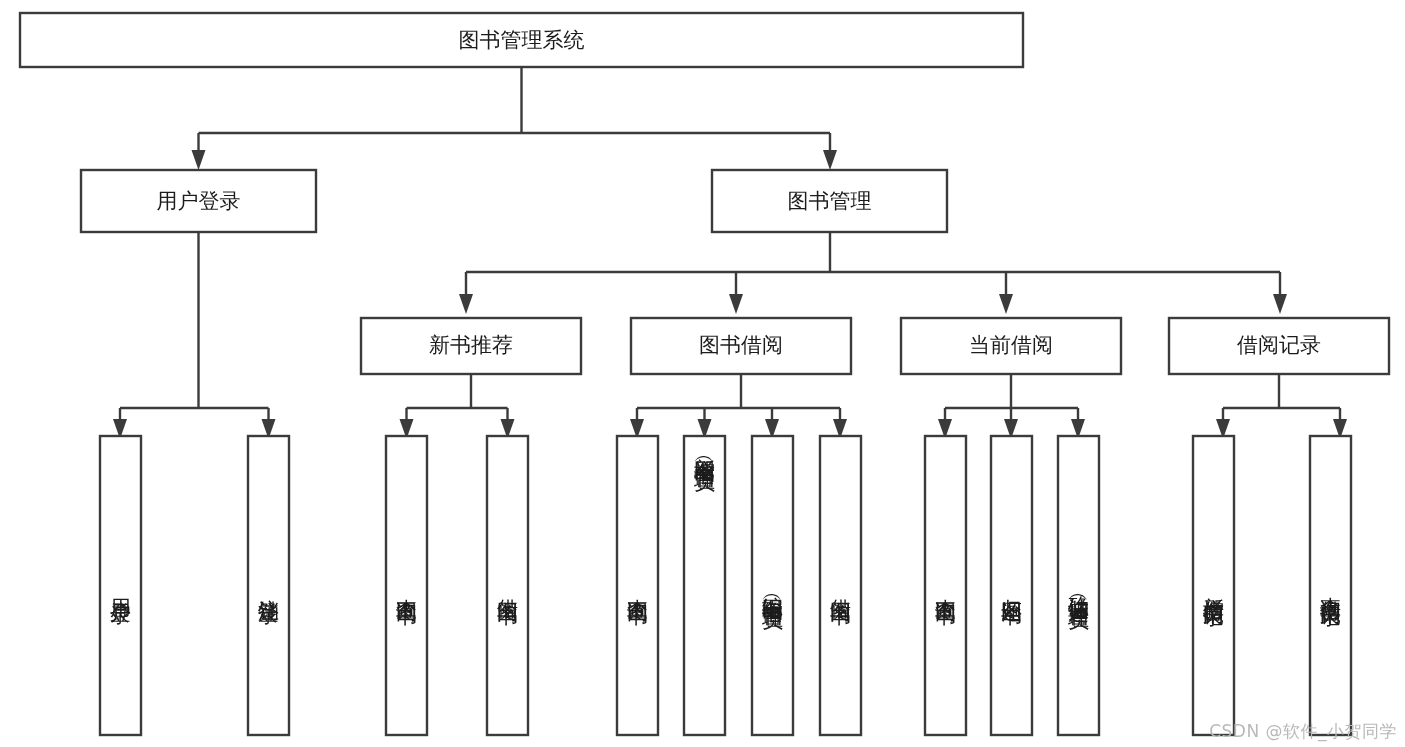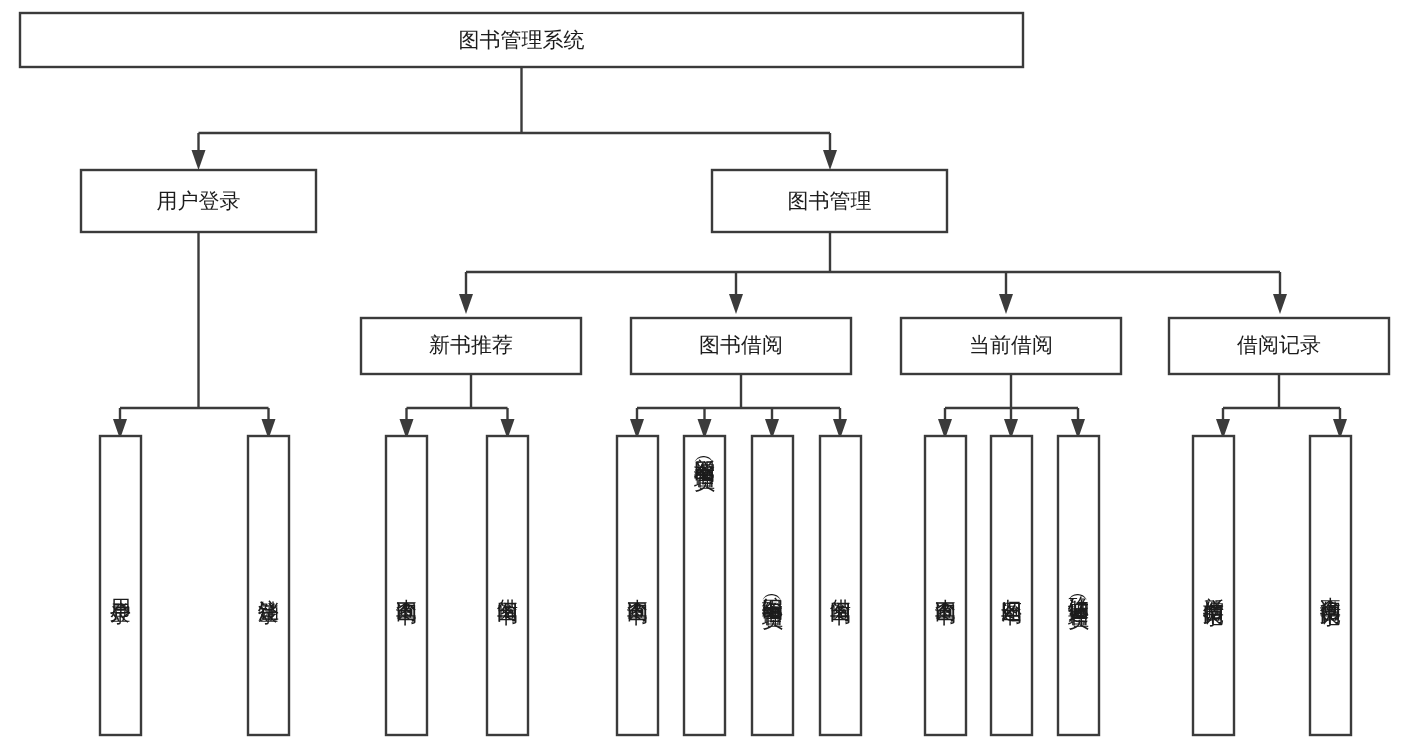--- a/index.html
+++ b/index.html
@@ -202,14 +202,15 @@
   <div class="leaf-label-v" style="left: 752px; top: 441px; width: 41px; height: 294px; display: flex; align-items: center; justify-content: center;">编辑图书（管理员）</div>
   <div class="leaf-label-v" style="left: 820px; top: 436px; width: 41px; height: 299px; display: flex; align-items: center; justify-content: center;">借阅图书</div>
 
   <div class="leaf-label-v" style="left: 925px; top: 436px; width: 41px; height: 299px; display: flex; align-items: center; justify-content: center;">查询图书</div>
   <div class="leaf-label-v" style="left: 991px; top: 436px; width: 41px; height: 299px; display: flex; align-items: center; justify-content: center;">归还图书</div>
   <div class="leaf-label-v" style="left: 1058px; top: 441px; width: 41px; height: 294px; display: flex; align-items: center; justify-content: center;">确认归还（管理员）</div>
 
   <div class="leaf-label-v" style="left: 1193px; top: 436px; width: 41px; height: 299px; display: flex; align-items: center; justify-content: center;">新增借阅记录</div>
   <div class="leaf-label-v" style="left: 1310px; top: 436px; width: 41px; height: 299px; display: flex; align-items: center; justify-content: center;">查询借阅记录</div>
 
+  <div id="watermark">CSDN @软件_小贺同学</div>
 
 </div>
 
 </body></html>

